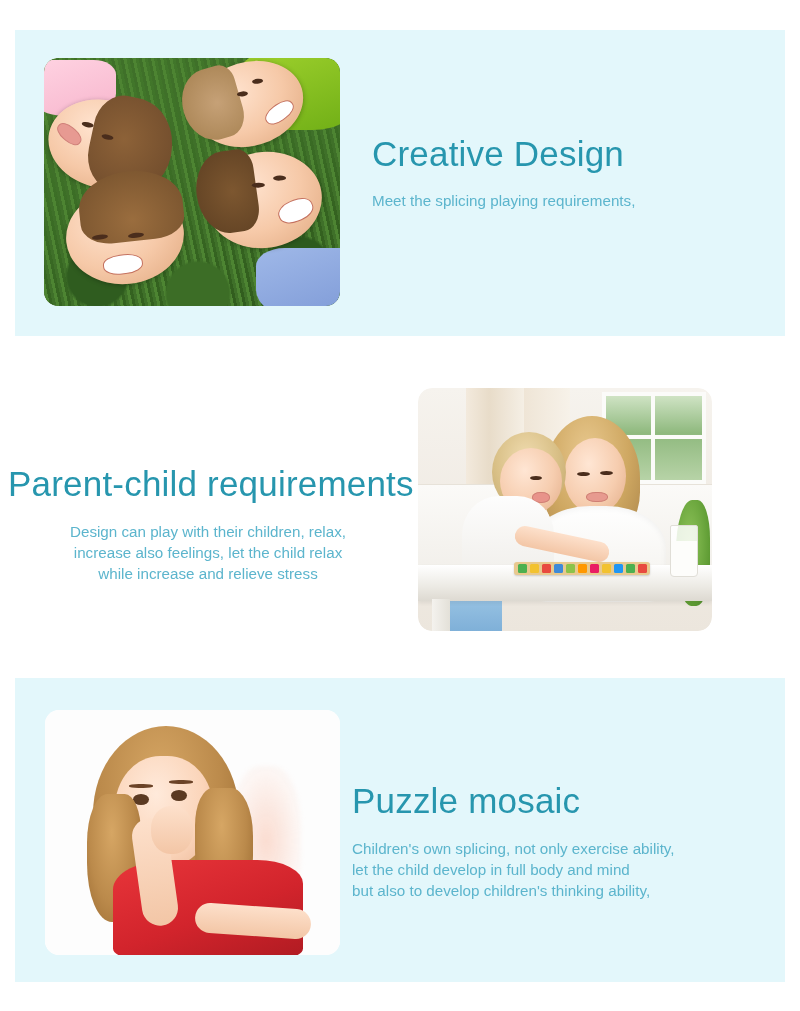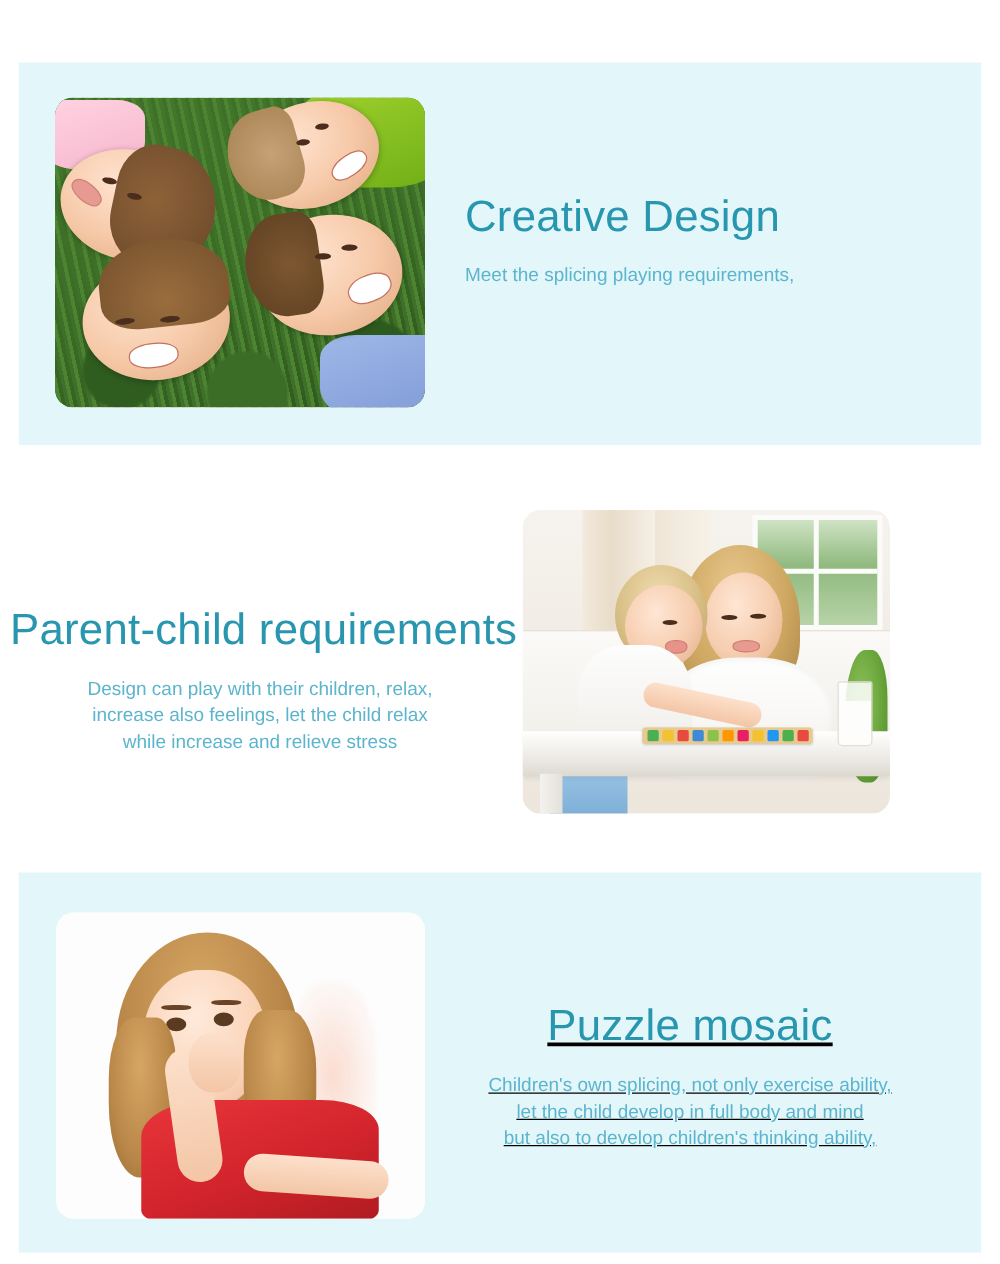--- a/index.html
+++ b/index.html
@@ -12,21 +12,20 @@
     background: #ffffff;
     font-family: "Liberation Sans", sans-serif;
     position: relative;
     overflow: hidden;
   }
 
   .page {
     position: relative;
     width: 800px;
     height: 778px;
-    margin-top: 20px;
   }
 
   
   .panel {
     position: absolute;
     box-sizing: border-box;
   }
   .panel.tinted { background: #e3f7fb; }
   .panel.plain  { background: #ffffff; }
 
@@ -72,21 +71,21 @@
     margin: 0;
   }
   .body .line { display: block; white-space: nowrap; }
 
   #text-1 { left: 372px; top: 136px; width: 400px; text-align: left; }
   #text-1 .heading { margin-bottom: 17px; }
 
   #text-2 { left: 8px; top: 466px; width: 400px; text-align: center; }
   #text-2 .heading { margin-bottom: 18px; }
 
-  #text-3 { left: 352px; top: 783px; width: 400px; text-align: center; text-decoration: underline; }
+  #text-3 { left: 352px; top: 783px; width: 400px; text-align: left; }
   #text-3 .heading { margin-bottom: 18px; }
 
   
   .grass {
     position: absolute; inset: 0;
     background:
       radial-gradient(circle at 18% 88%, #2f5c1f 0 9%, transparent 10%),
       radial-gradient(circle at 52% 95%, #3c6d26 0 11%, transparent 12%),
       radial-gradient(circle at 86% 86%, #2d5a1e 0 10%, transparent 11%),
       repeating-linear-gradient(78deg, #3f7029 0 3px, #4d8432 3px 6px, #35632247 6px 9px),

